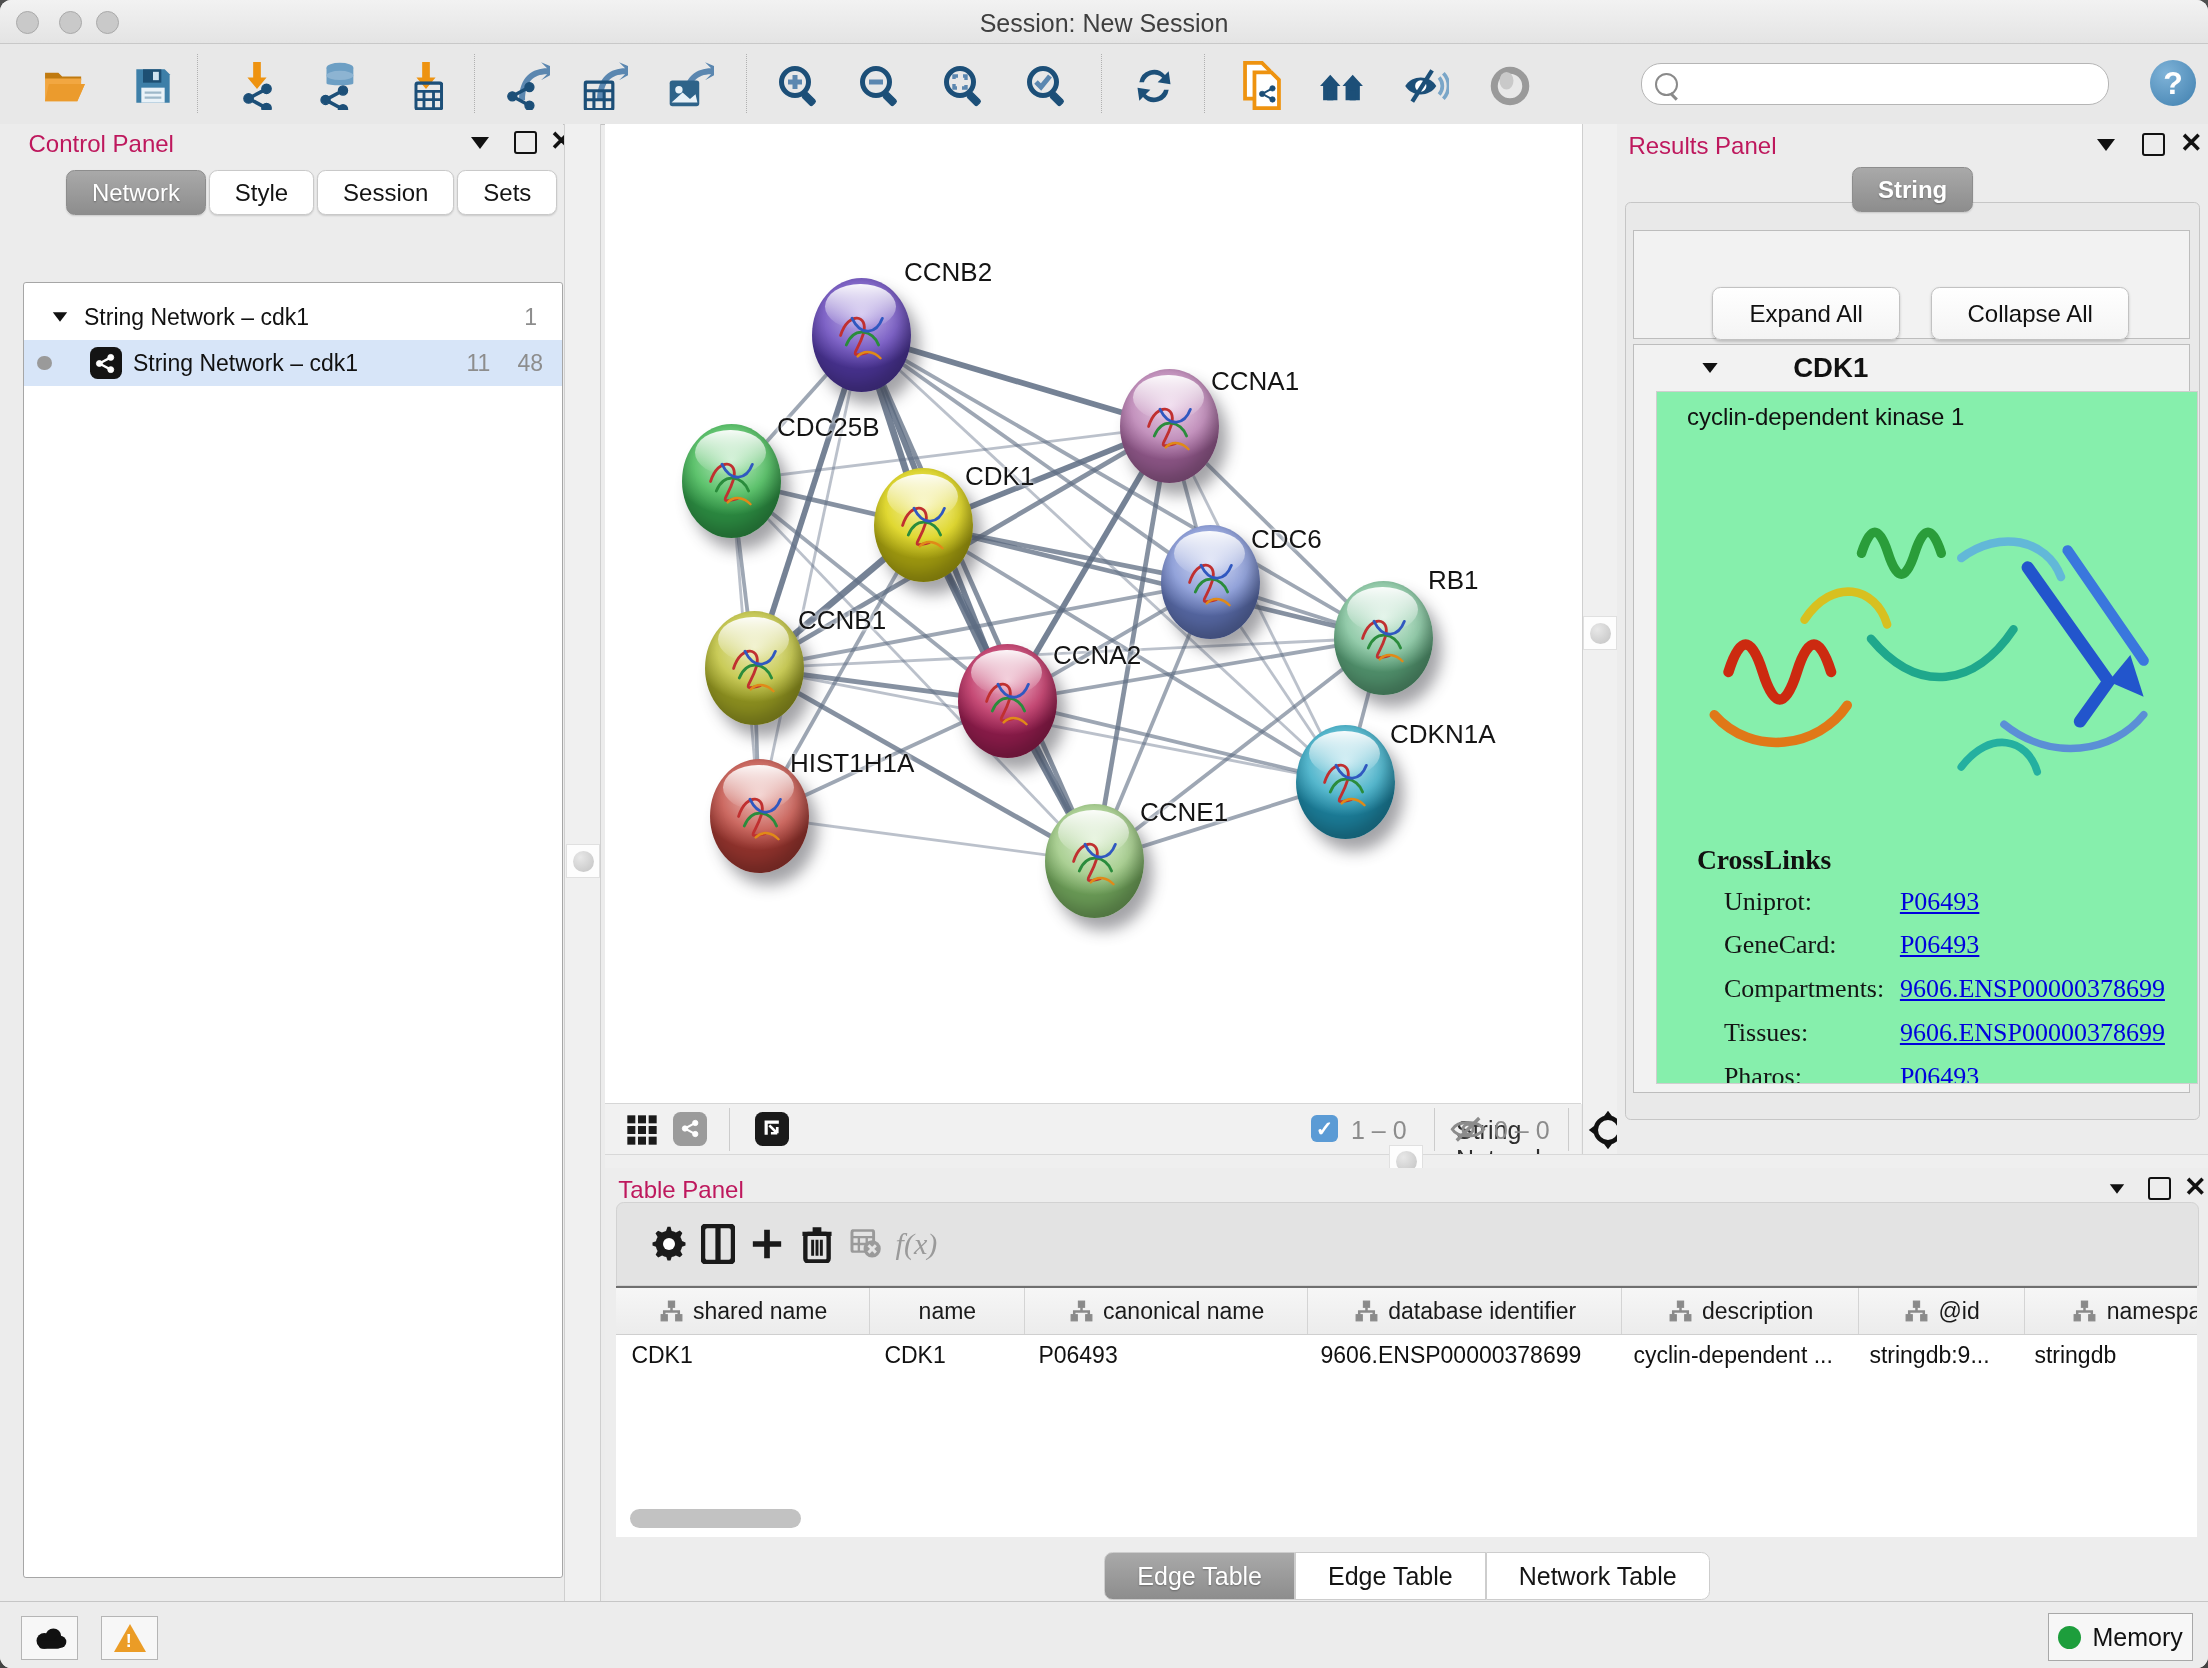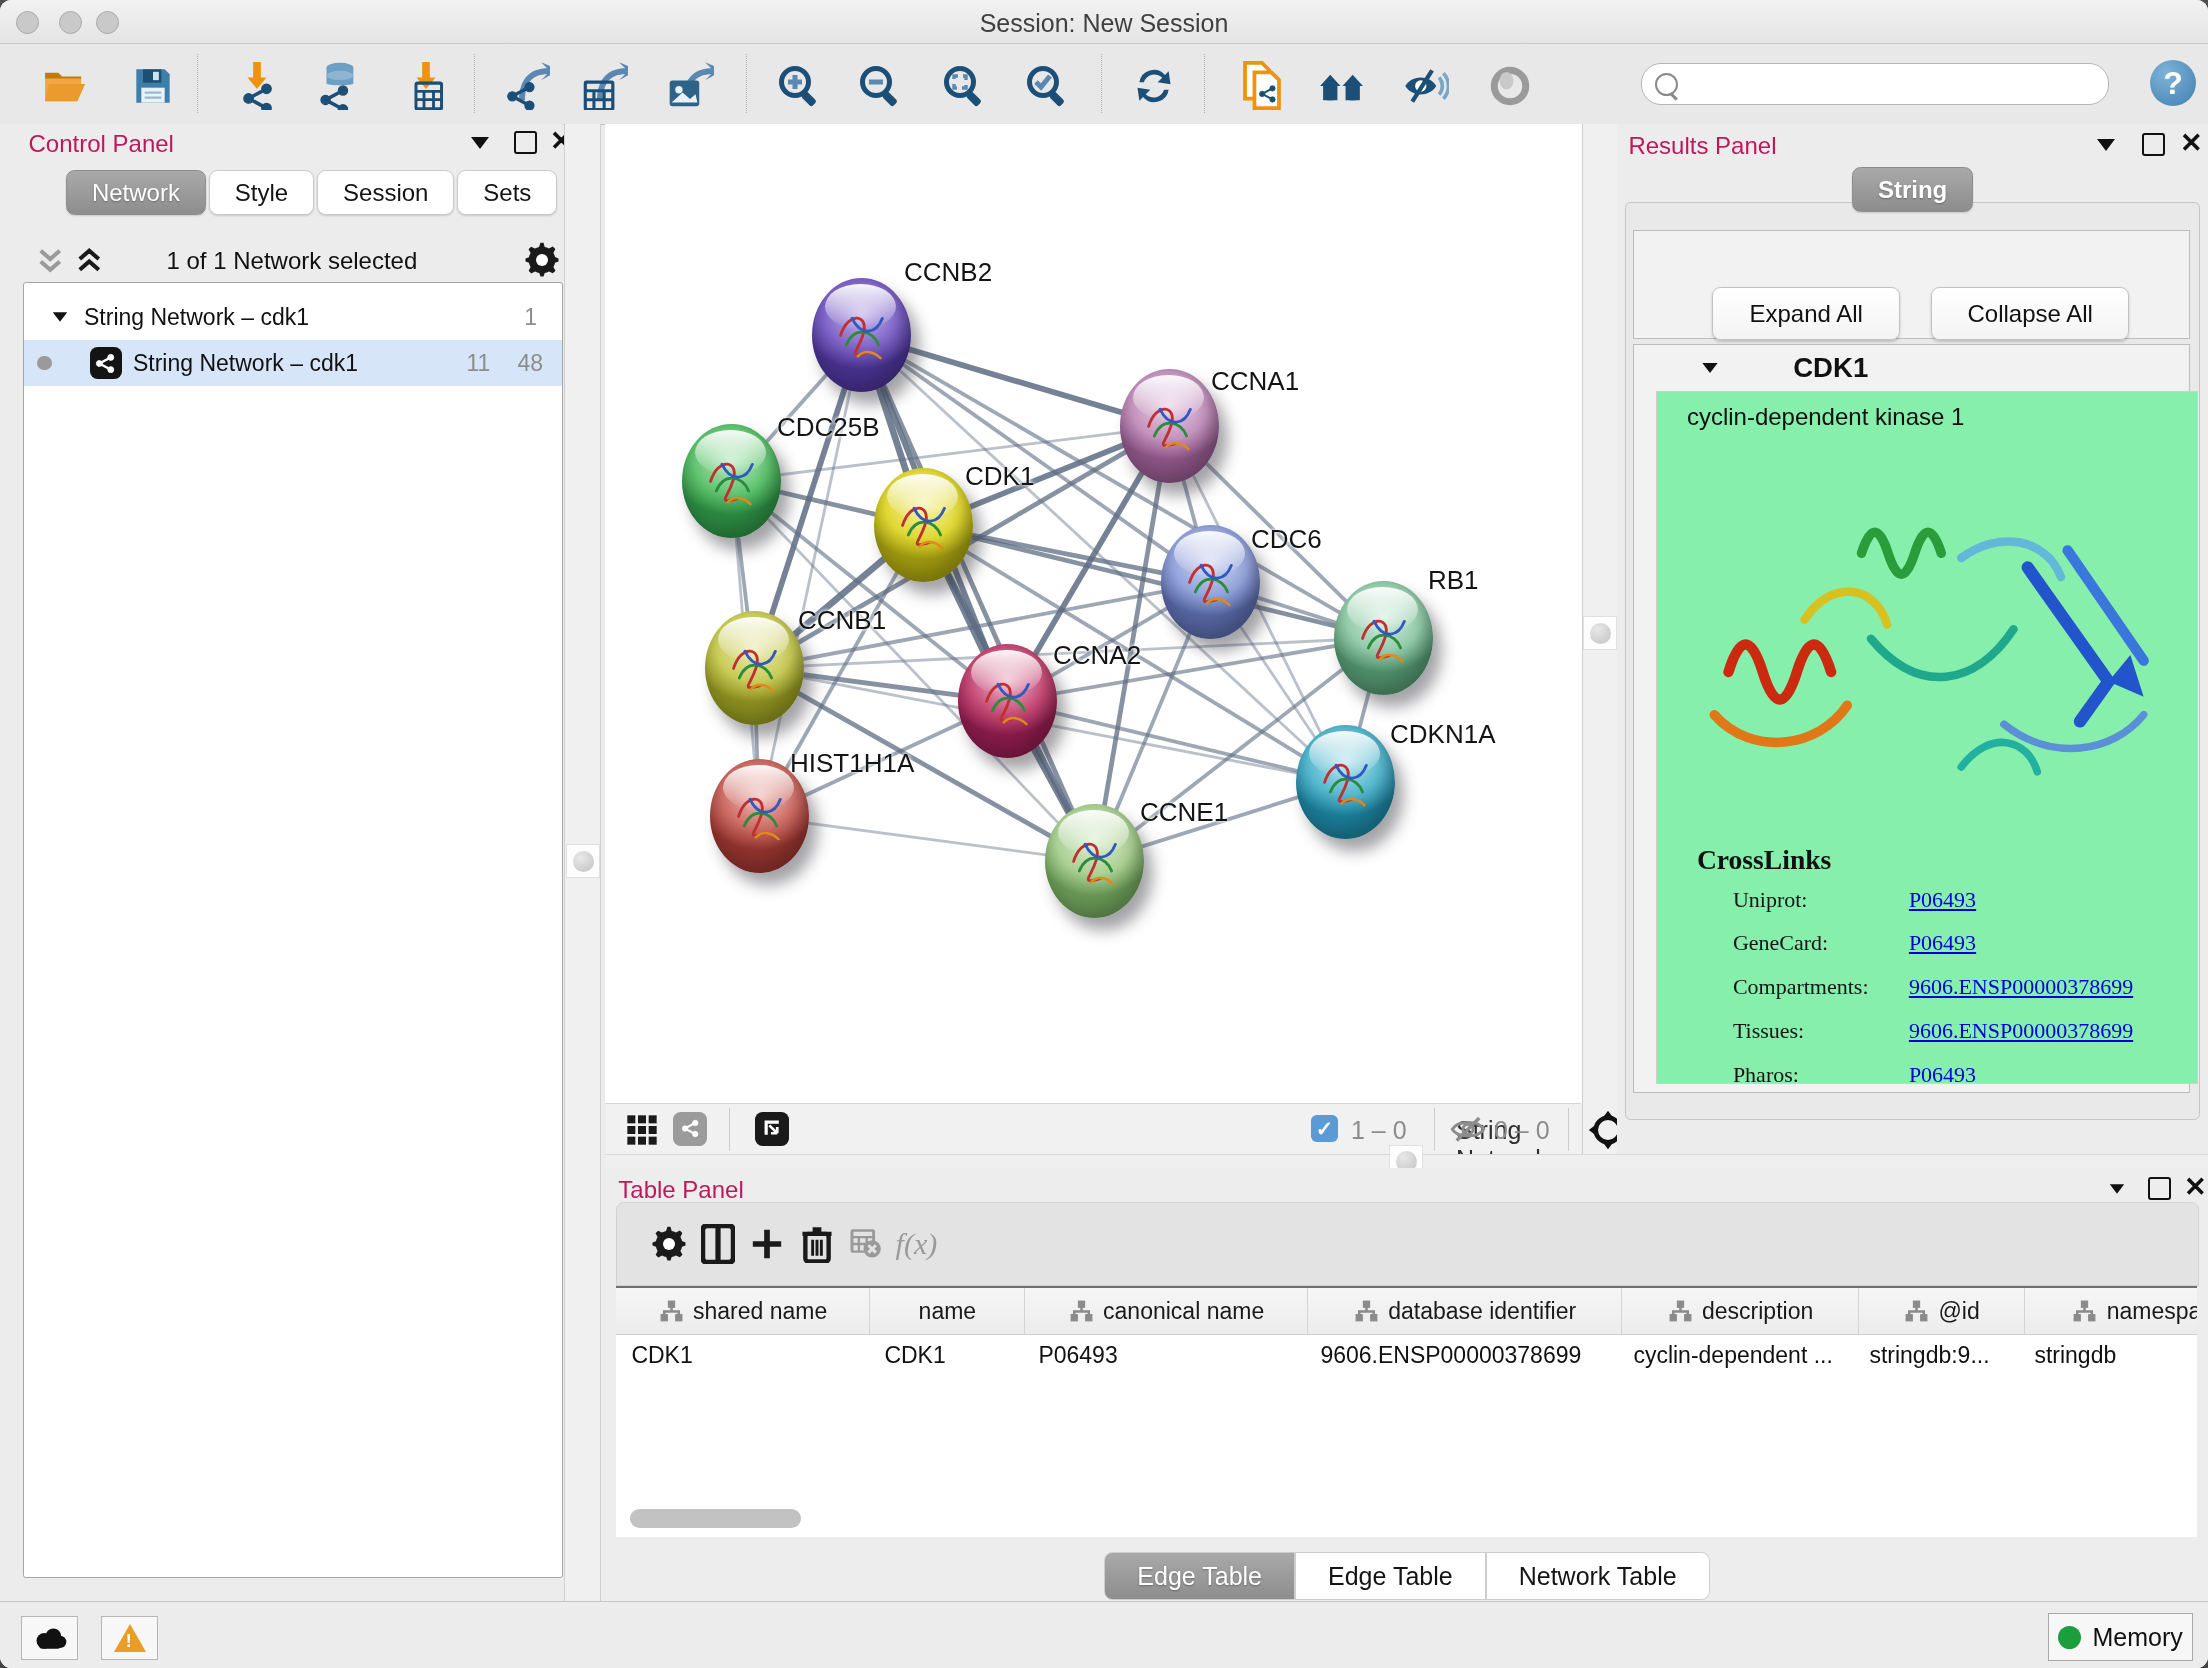--- a/index.html
+++ b/index.html
@@ -73,21 +73,21 @@
   #rp-btnbox{position:absolute;left:7.6px;top:27px;width:555px;height:107px;background:#f2f2f2;border:1px solid #bdbdbd;}
   .rbtn{position:absolute;top:27px;height:51px;background:linear-gradient(#ffffff,#f4f4f4);border:1px solid #c2c2c2;
     border-radius:8.6px;font-size:24px;color:#111;display:flex;align-items:center;justify-content:center;box-shadow:0 1.9px 2.9px rgba(0,0,0,.18);margin-top:29px;}
   #rp-cdk{position:absolute;left:7.6px;top:141px;width:555px;height:747px;background:#f2f2f2;border:1px solid #bdbdbd;}
   #rp-cdkhead{position:absolute;left:0;top:0;width:100%;height:46px;display:flex;align-items:center;}
   #rp-content{position:absolute;left:5.7px;top:46px;width:540px;height:691px;background:#86efac;border:1px solid #cfcfcf;overflow:hidden;margin-left:16px;}
   #rp-desc{position:absolute;left:30px;top:11.4px;font-size:24px;color:#111;}
   #proteinimg{position:absolute;left:19px;top:52px;}
   .serif{font-family:"Liberation Serif",serif;}
   #xl-title{position:absolute;left:40px;top:452px;font-size:27.6px;font-weight:bold;color:#111;}
-  .xlrow{position:absolute;left:76px;width:457px;height:38px;font-size:22px;color:#141414;}
+  .xlrow{position:absolute;left:67px;width:457px;height:38px;font-size:26px;color:#141414;}
   .xlrow a{position:absolute;left:176px;color:#0000dd;text-decoration:underline;}
   
   #tablepanel{left:605px;top:1168px;width:1604px;height:433px;background:#ededed;}
   #tp-tools{position:absolute;left:11.4px;top:34px;width:1581px;height:82px;background:#e3e3e3;border:1px solid #d2d2d2;border-radius:7.6px 7.6px 0 0;}
   .tpico{position:absolute;top:17px;width:46px;height:48px;display:flex;align-items:center;justify-content:center;}
   #tp-table{position:absolute;left:11.4px;top:118px;width:1581px;height:249px;background:#fff;border-top:2.9px solid #6f6f6f;overflow:hidden;}
   #tp-header{display:flex;height:46px;background:linear-gradient(#f6f6f6,#ececec);border-bottom:1.9px solid #cfcfcf;}
   .th{display:flex;align-items:center;justify-content:center;gap:9.5px;font-size:23px;color:#1a1a1a;
       border-right:1px solid #d4d4d4;flex:none;overflow:hidden;}
   .td{font-size:23px;color:#111;flex:none;padding-left:15px;box-sizing:border-box;overflow:hidden;white-space:nowrap;}
@@ -305,32 +305,20 @@
   <div id="controlpanel" class="abs">
     <div class="abs phead" style="left:28.5px;top:5.7px">Control Panel</div>
     <span class="tri abs" style="left:471px;top:13.3px;border-top-color:#111"></span>
     <span class="sqico abs" style="left:514px;top:6.7px"></span>
     <span class="xico abs" style="left:550px;top:7.6px">✕</span>
 
     <div id="cp-tabs">
       <span class="tab sel">Network</span><span class="tab">Style</span><span class="tab">Session</span><span class="tab">Sets</span>
     </div>
 
-    <div id="cp-gearrow">
-      <svg class="abs" style="left:7.6px;top:3.8px" width="28.5" height="28.5" viewBox="0 0 24 24">
-          <path d="M4,4 L12,11 L20,4 M4,13 L12,20 L20,13" stroke="#9a9a9a" stroke-width="3.4" fill="none"></path>
-        </svg>
-      <svg class="abs" style="left:46px;top:3.8px" width="28.5" height="28.5" viewBox="0 0 24 24">
-          <path d="M4,11 L12,4 L20,11 M4,20 L12,13 L20,20" stroke="#1a1a1a" stroke-width="3.4" fill="none"></path>
-        </svg>
-      <span class="abs" style="left:138px;top:4.8px;font-size:24px;color:#111">1 of 1 Network selected</span>
-      <svg class="abs" style="left:495px;top:0px" width="36" height="36" viewBox="0 0 24 24">
-          <use href="#gear" fill="#1a1a1a"></use>
-        </svg>
-    </div>
 
     <div id="cp-list">
       <div class="cprow" style="top:11.4px">
         <span class="tri" style="margin-left:27px;transform:scale(.8)"></span>
         <span style="margin-left:15px">String Network – cdk1</span>
         <span class="num" style="margin-left:auto;margin-right:25px">1</span>
       </div>
       <div class="cprow" style="top:57px;background:#d7e5f8">
         <span style="width:14.3px;height:14.3px;border-radius:50%;background:#9a9a9a;margin-left:13.3px"></span>
         <span id="stringicon" style="margin-left:38px">

